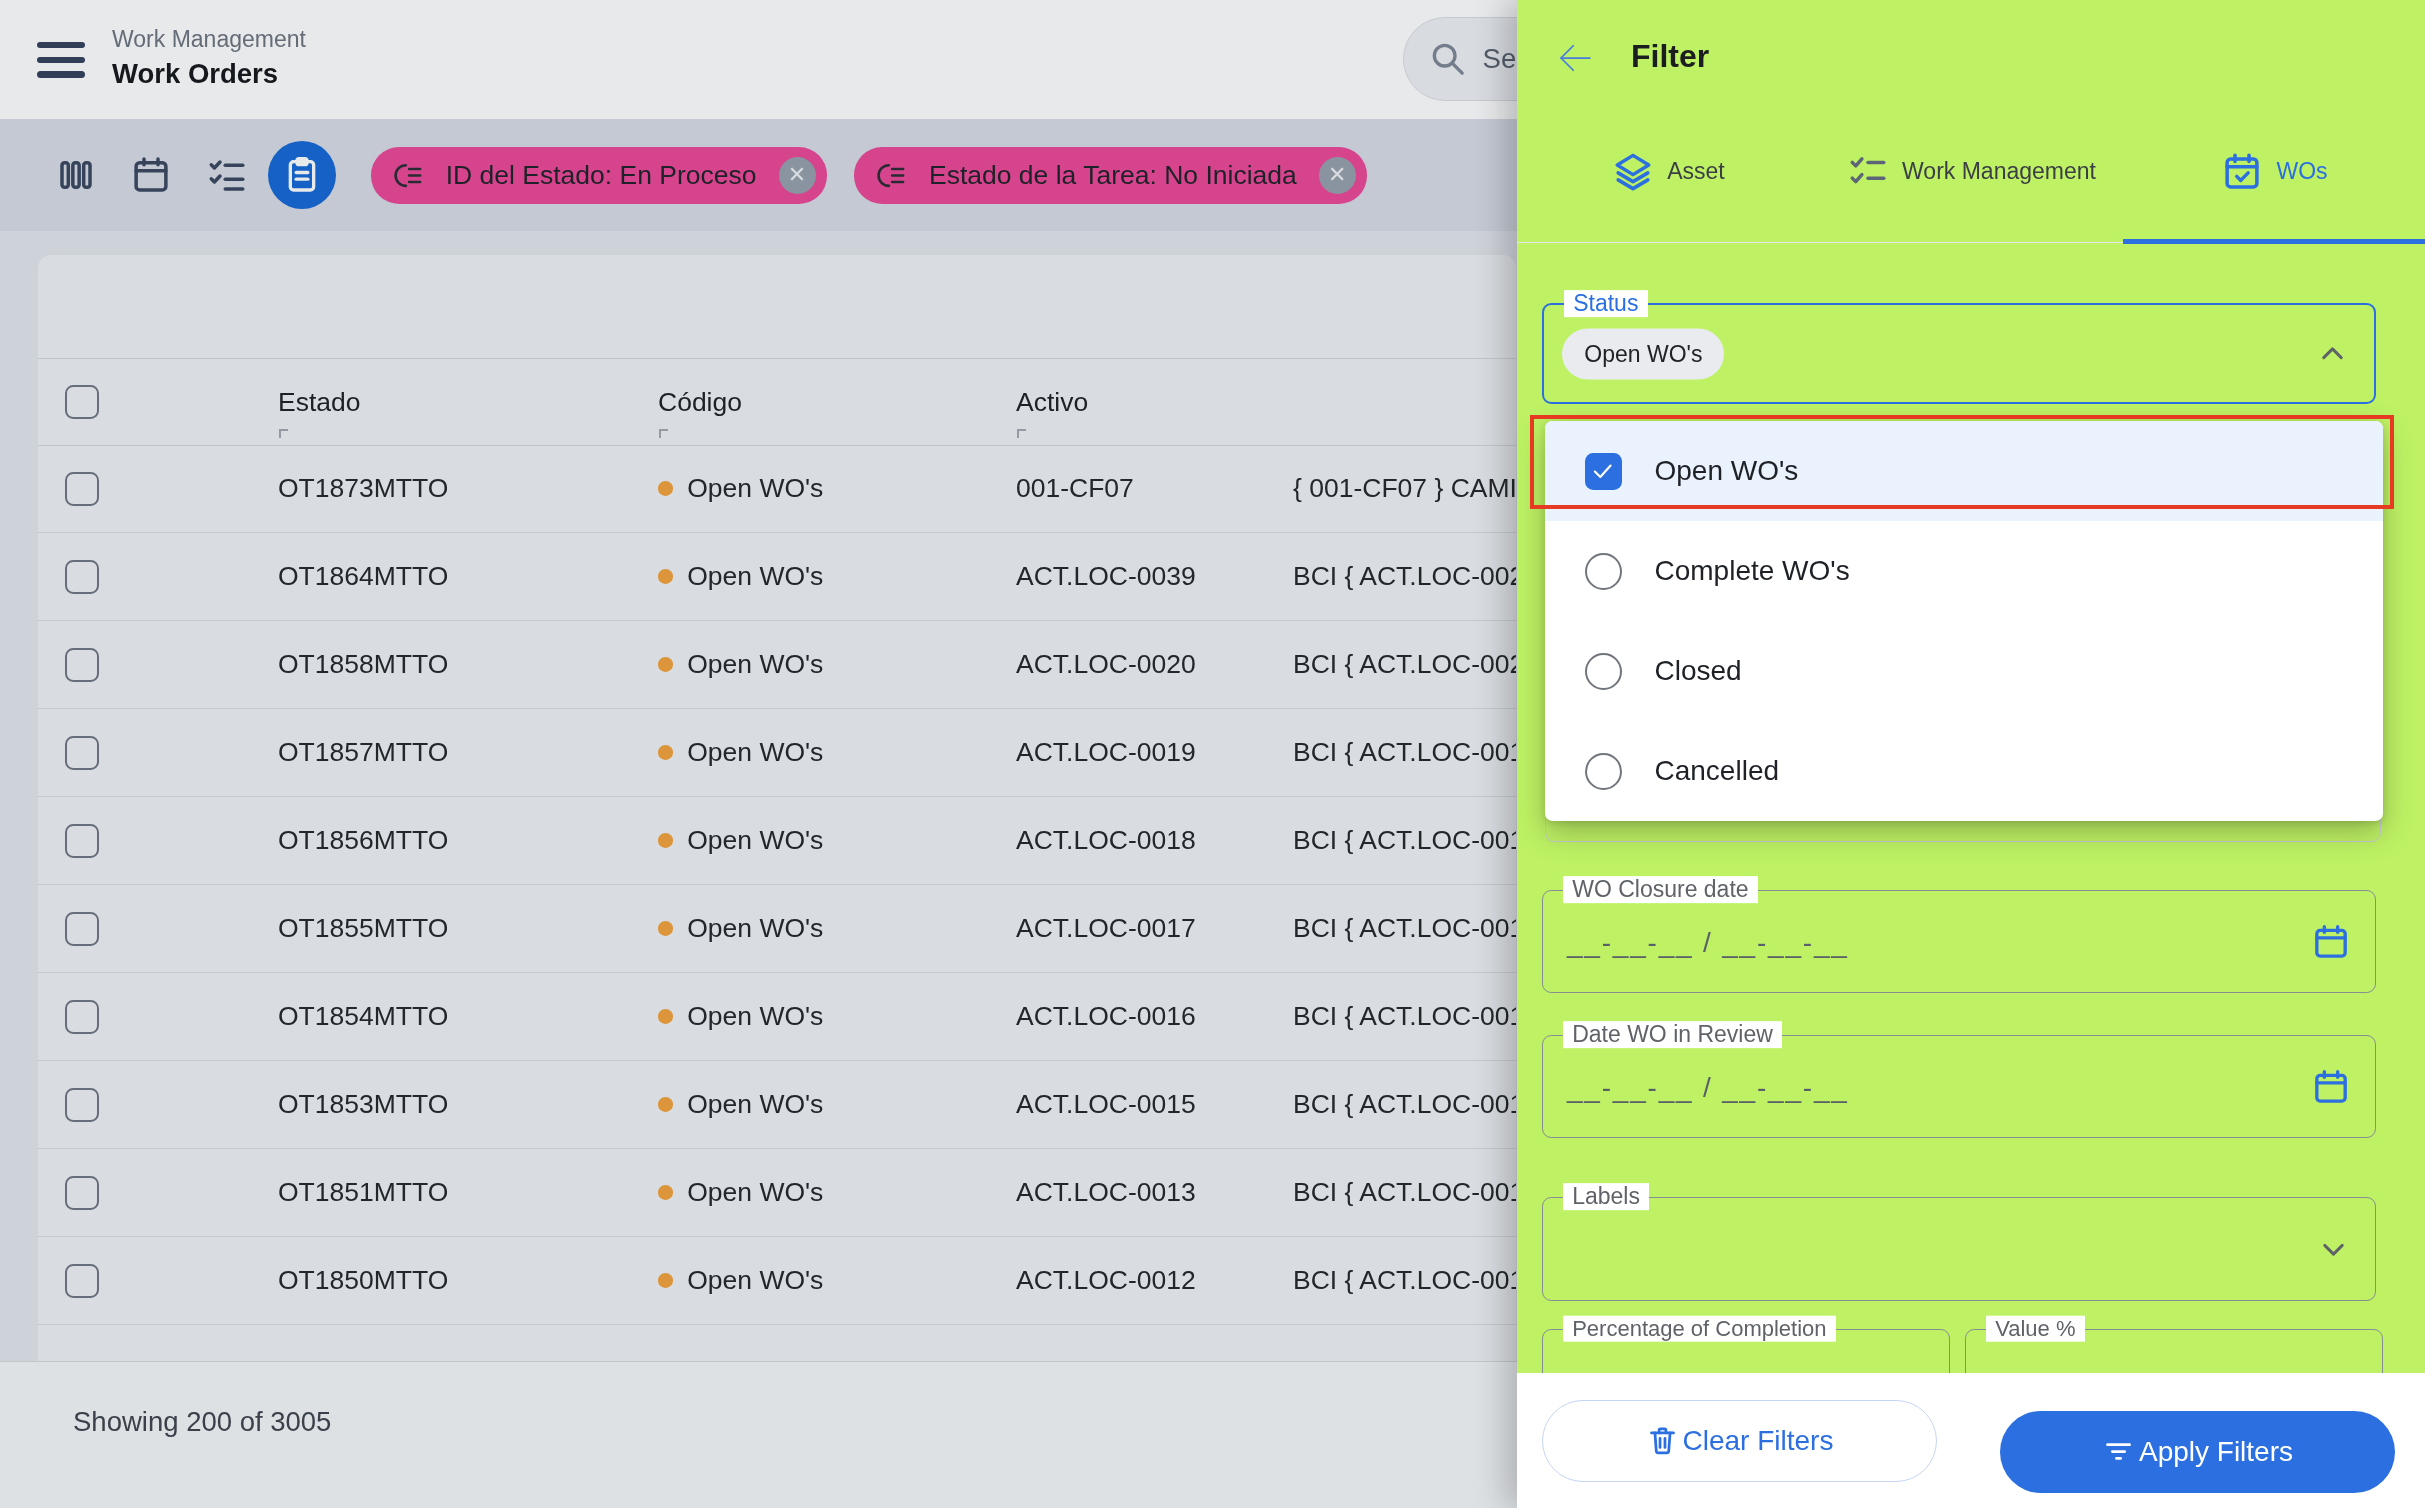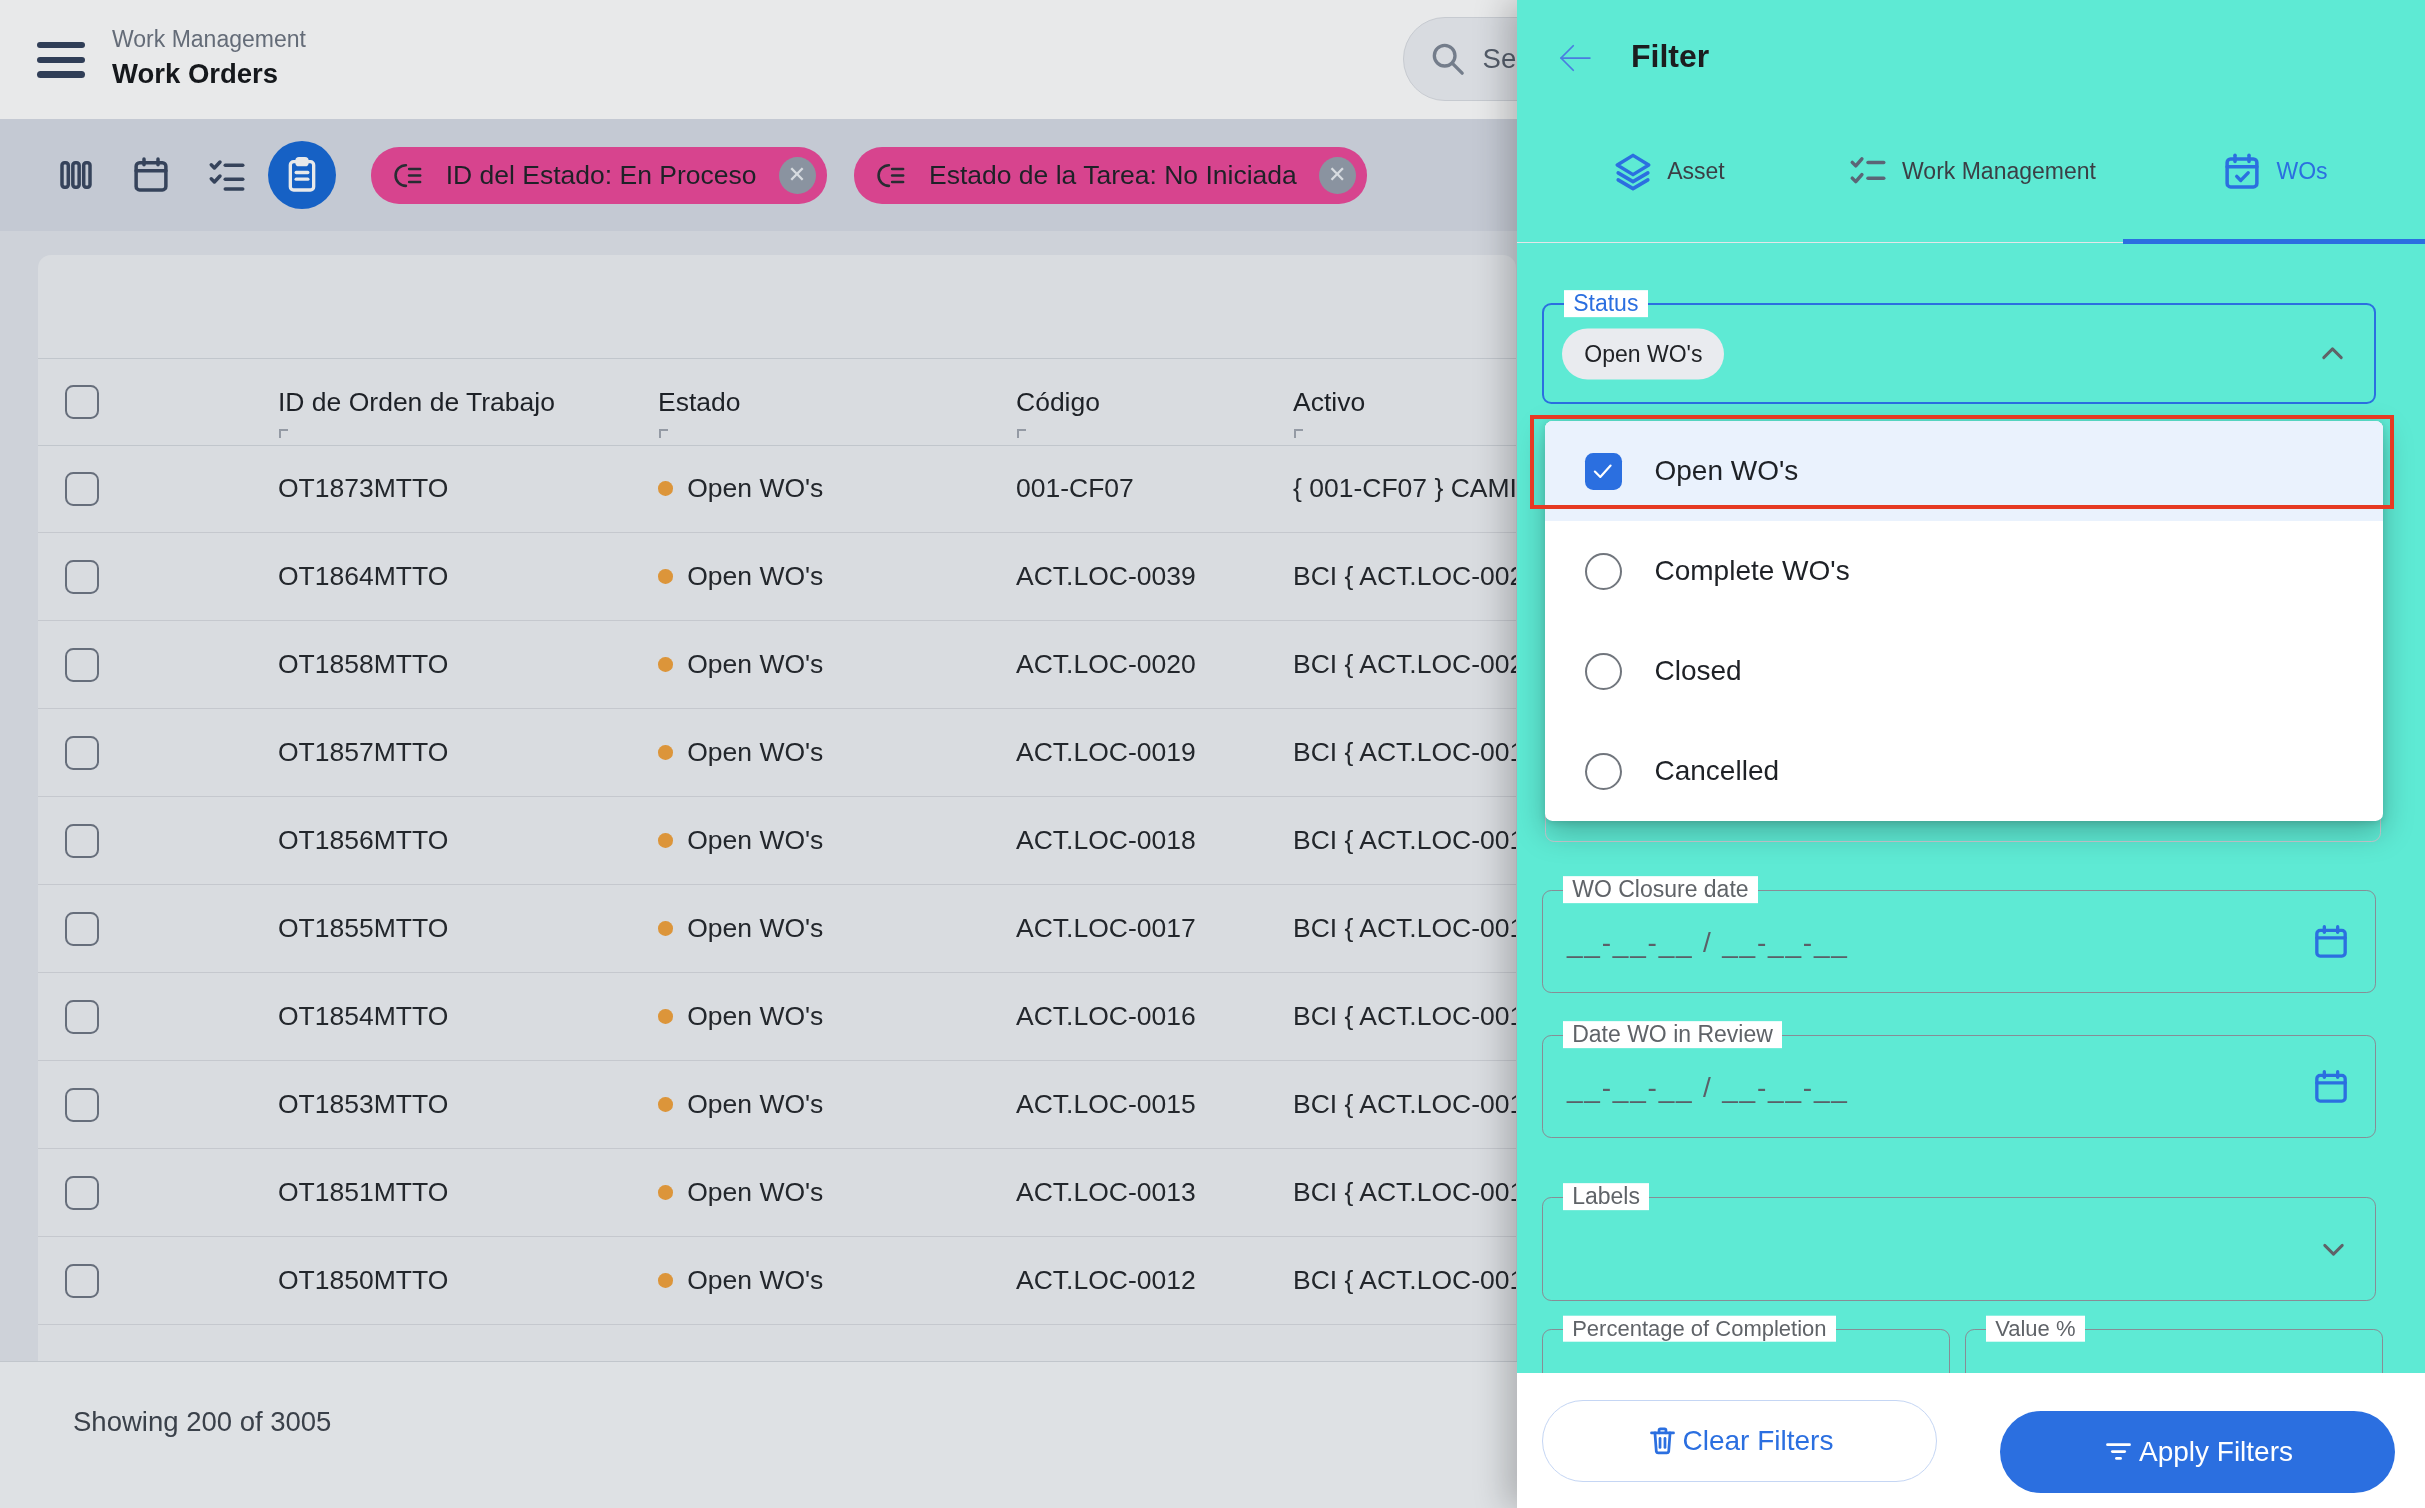--- a/index.html
+++ b/index.html
@@ -69,21 +69,21 @@
   .dot{ width:14.6px; height:14.6px; border-radius:50%; background:var(--dot); flex:none; }
 
   .showing-bar{ position:absolute; left:0; top:1361px; width:1517px; height:147px;
     background:#f4f6f9; border-top:1.8px solid #d4d8de; }
   .showing-text{ position:absolute; left:73px; top:44px; font-size:27.5px; color:#3e444d; }
 
   .scrim{ position:absolute; left:0; top:0; width:1517px; height:1508px;
     background:rgba(30,37,50,0.10); z-index:40; pointer-events:none; }
 
   
-  .panel{ position:absolute; left:1517px; top:0; width:909px; height:1508px; background:#5eead4;
+  .panel{ position:absolute; left:1517px; top:0; width:909px; height:1508px; background:#bef264;
     box-shadow:-11px 0 31px rgba(0,0,0,0.22); z-index:60; }
 
   .back-btn{ position:absolute; left:37px; top:37px; width:42px; height:42px; color:#4a7ce0; cursor:pointer; }
   .panel-title{ position:absolute; left:114px; top:38px; font-size:32px; color:#1c1d1f; font-weight:700; }
 
   .tabs{ position:absolute; left:0; top:101px; width:100%; height:142px; border-bottom:1.8px solid #e4e6e9; display:flex; }
   .tab{ flex:1; position:relative; display:flex; flex-direction:row; align-items:center; justify-content:center; gap:13px; cursor:pointer; }
   .tab-label{ font-size:23px; color:#3b3f45; white-space:nowrap; }
   .tab.active .tab-label{ color:var(--accent); }
   .tab-icon-blue{ color:var(--accent); }
@@ -215,24 +215,20 @@
       <span class="chip-close">✕</span>
     </div>
   </div>
 
   <div class="content-bg"></div>
 
   <div class="table-card">
     <div class="table-header">
       <div class="header-cell cell-check">
         <span class="checkbox"></span>
-      </div>
-      <div class="header-cell">
-        <span>ID de Orden de Trabajo</span>
-          <span class="sort-mark"></span>
       </div>
       <div class="header-cell">
         <span>Estado</span>
           <span class="sort-mark"></span>
       </div>
       <div class="header-cell">
         <span>Código</span>
           <span class="sort-mark"></span>
       </div>
       <div class="header-cell">

